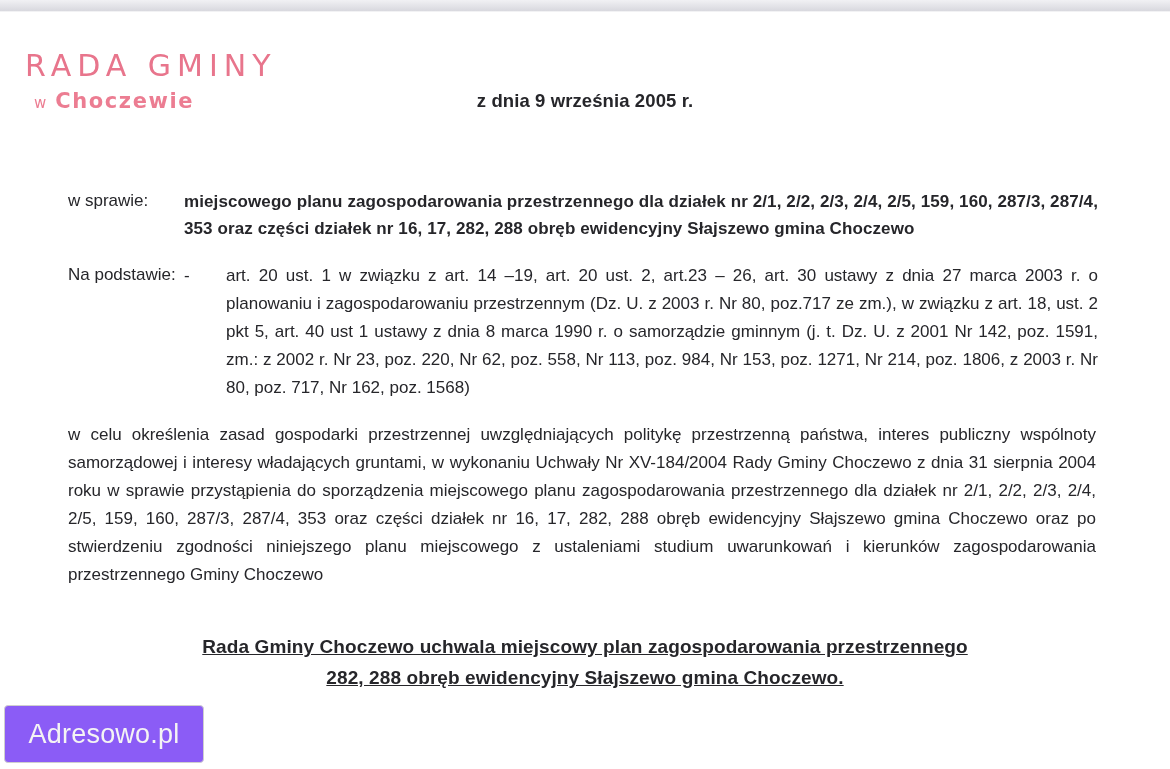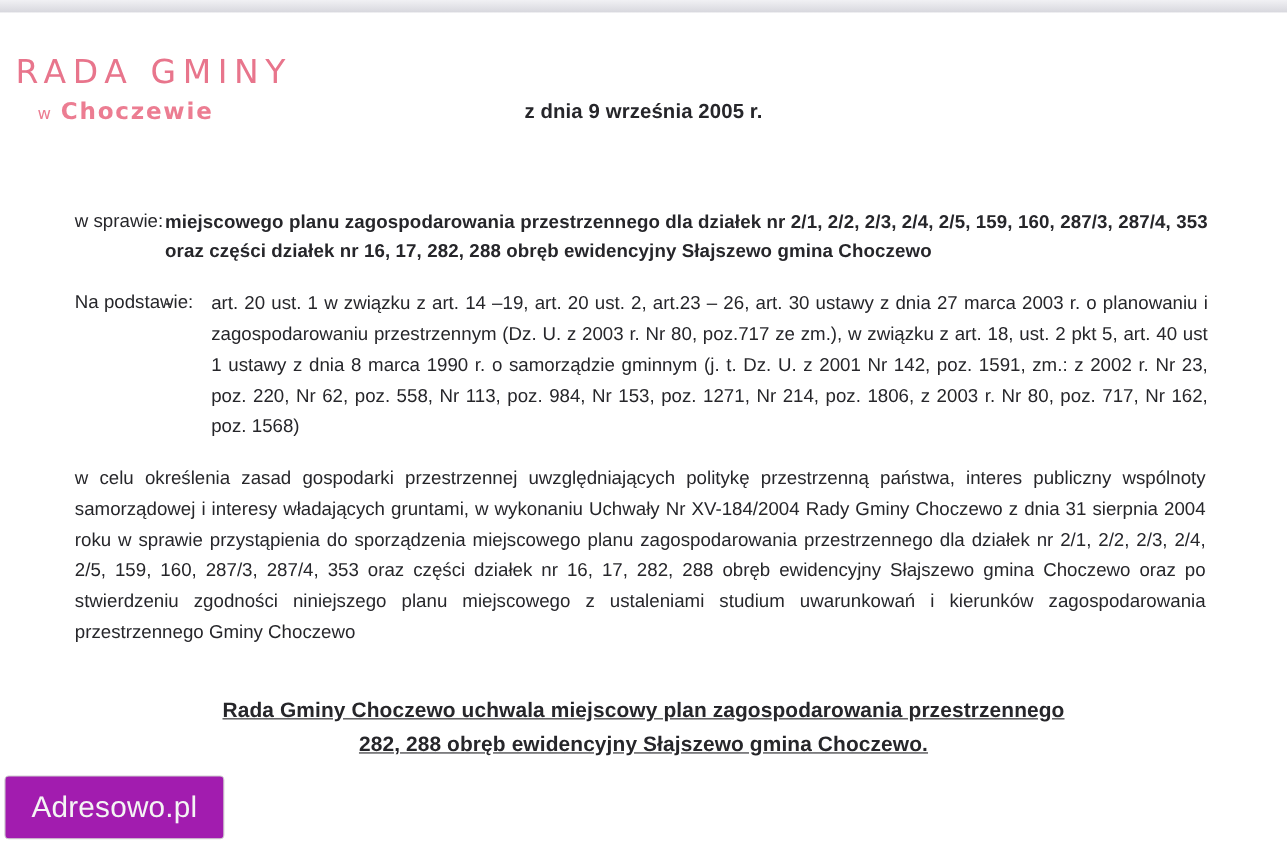--- a/index.html
+++ b/index.html
@@ -43,20 +43,21 @@
     top: 48px;
     width: 320px;
   }
   .letterhead .line1 {
     font-size: 30px;
     letter-spacing: 6px;
     font-weight: 400;
     color: #e8758c;
     white-space: nowrap;
     font-family: "DejaVu Sans", sans-serif;
+    margin-left: 11px;
   }
   .letterhead .line2 {
     margin-top: 6px;
     margin-left: 20px;
     font-size: 21px;
     letter-spacing: 1.6px;
     font-weight: 700;
     color: #ec7d92;
     white-space: nowrap;
     font-family: "DejaVu Sans", sans-serif;
@@ -90,21 +91,21 @@
   .label-block .lbl {
     position: absolute;
     left: 0;
     top: 0;
     width: 165px;
     font-size: 17px;
     line-height: 26px;
     white-space: nowrap;
   }
   .label-block .body {
-    margin-left: 82px;
+    margin-left: 116px;
     font-size: 17px;
     line-height: 26px;
     text-align: justify;
   }
 
   #block-sprawie { top: 188px; }
   #block-sprawie .body {
     font-weight: 700;
     line-height: 27px;
     letter-spacing: 0.1px;
@@ -151,21 +152,21 @@
   .enact .e-row { display: block; }
 
   
   .watermark {
     position: absolute;
     left: 4px;
     top: 705px;
     width: 200px;
     height: 58px;
     box-sizing: border-box;
-    background: #a21caf;
+    background: #8b5cf6;
     border: 1px solid #cfcfcf;
     border-radius: 4px;
     display: flex;
     align-items: center;
     justify-content: center;
   }
   .watermark .wm-text {
     color: #f4f4f4;
     font-size: 27px;
     font-weight: 400;

